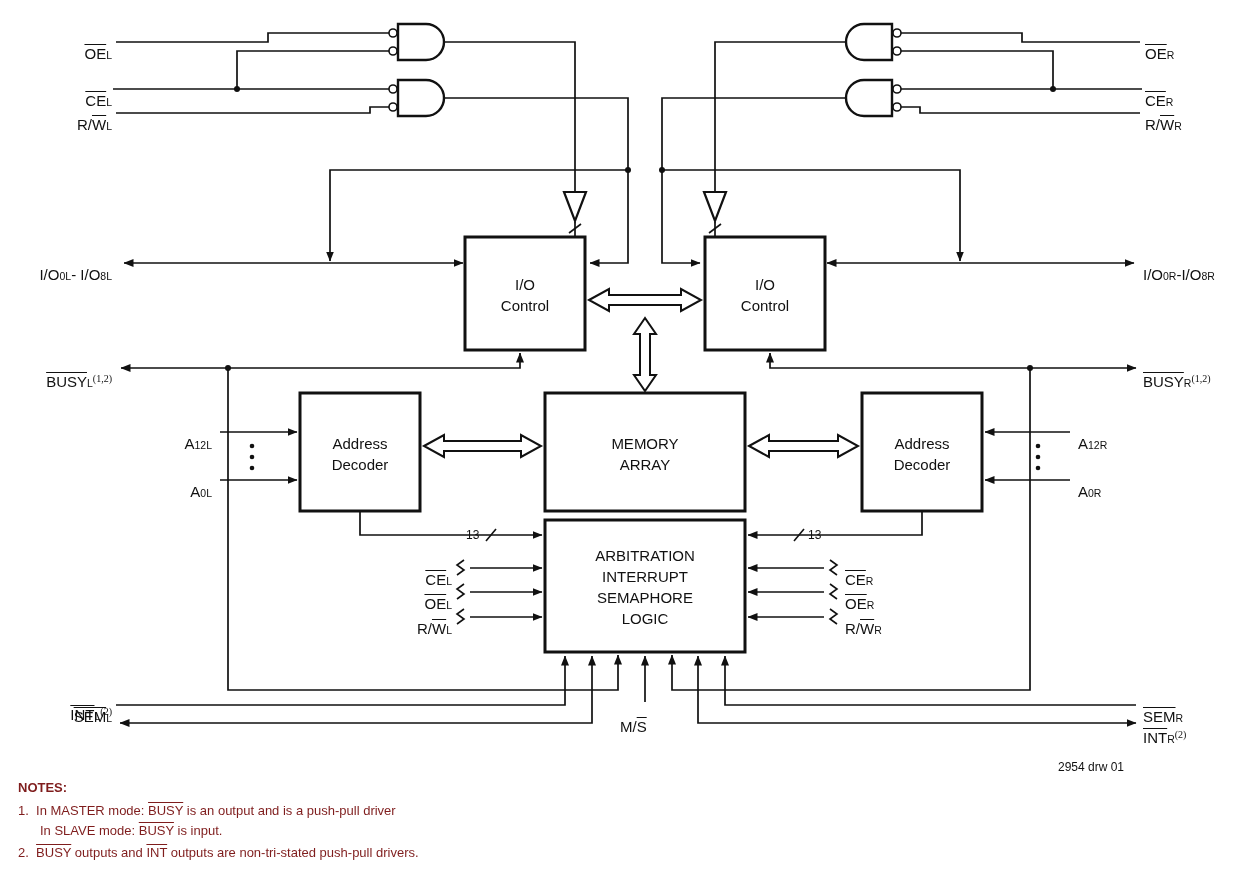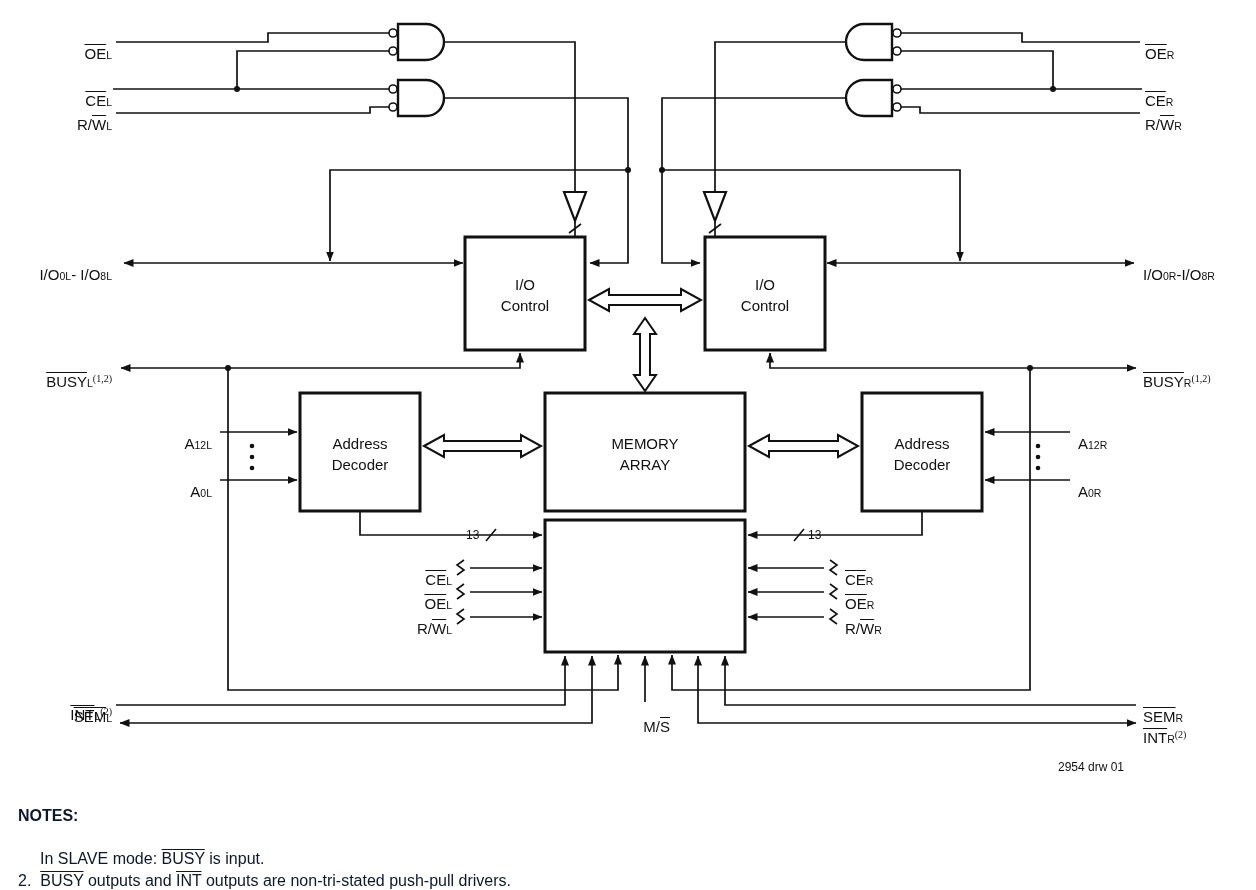--- a/index.html
+++ b/index.html
@@ -15,21 +15,21 @@
   }
   .lbl-r { text-align:right; }
   .ov  { text-decoration:overline; }
   .sub { font-size:10.5px; }
   .sup { font-size:10px; vertical-align:5px;font-family:Liberation Serif, serif; }
   .small { font-size:12px; line-height:14px; }
   .blocktitle {
     position:absolute; text-align:center; font-size:15px; line-height:21px; color:#111;
   }
   .blocktitle.four { line-height:21px; }
-  .note { position:absolute; font-size:16px; line-height:17px; white-space:pre; color:#0f172a;margin-top:28px; }
+  .note { position:absolute; font-size:13px; line-height:17px; white-space:pre; color:#7f1d1d; }
   .bold { font-weight:bold; }
 </style>
 </head>
 <body>
 
 <div id="stage">
 
   <svg id="wires" width="1256" height="890" viewBox="0 0 1256 890">
     <defs>
       <marker id="arr" viewBox="0 0 10 8" refX="9.5" refY="4" markerWidth="10" markerHeight="8" orient="auto-start-reverse" markerUnits="userSpaceOnUse">
@@ -176,21 +176,21 @@
   <div class="lbl" style="left:1143px;top:695px"><span class="ov">SEM</span><span class="sub">R</span></div>
   <div class="lbl" style="left:1143px;top:713px"><span class="ov">INT</span><span class="sub">R</span><span class="sup">(2)</span></div>
 
   <div class="lbl lbl-r" style="right:804px;top:558px"><span class="ov">CE</span><span class="sub">L</span></div>
   <div class="lbl lbl-r" style="right:804px;top:582px"><span class="ov">OE</span><span class="sub">L</span></div>
   <div class="lbl lbl-r" style="right:804px;top:607px"><span>R/</span><span class="ov">W</span><span class="sub">L</span></div>
   <div class="lbl" style="left:845px;top:558px"><span class="ov">CE</span><span class="sub">R</span></div>
   <div class="lbl" style="left:845px;top:582px"><span class="ov">OE</span><span class="sub">R</span></div>
   <div class="lbl" style="left:845px;top:607px"><span>R/</span><span class="ov">W</span><span class="sub">R</span></div>
 
-  <div class="lbl" style="left:620px;top:705px;width:50px;text-align:right"><span>M/</span><span class="ov">S</span></div>
+  <div class="lbl" style="left:620px;top:705px;width:50px;text-align:left"><span>M/</span><span class="ov">S</span></div>
   <div class="lbl small" style="left:466px;top:516px"><span>13</span></div>
   <div class="lbl small" style="left:808px;top:516px"><span>13</span></div>
   <div class="lbl small" style="left:1058px;top:748px">2954 drw 01</div>
 
   <div class="blocktitle" style="left:465px;top:274px;width:120px">
     <div>I/O</div>
     <div>Control</div>
   </div>
   <div class="blocktitle" style="left:705px;top:274px;width:120px">
     <div>I/O</div>
@@ -201,18 +201,25 @@
     <div>Decoder</div>
   </div>
   <div class="blocktitle" style="left:545px;top:433px;width:200px">
     <div>MEMORY</div>
     <div>ARRAY</div>
   </div>
   <div class="blocktitle" style="left:862px;top:433px;width:120px">
     <div>Address</div>
     <div>Decoder</div>
   </div>
+  <div class="blocktitle four" style="left:545px;top:545px;width:200px">
+    <div>ARBITRATION</div>
+    <div>INTERRUPT</div>
+    <div>SEMAPHORE</div>
+    <div>LOGIC</div>
+  </div>
 
   <div class="note bold" style="left:18px;top:779px">NOTES:</div>
+  <div class="note" style="left:18px;top:802px"><span>1.  In MASTER mode: </span><span class="ov">BUSY</span><span> is an output and is a push-pull driver</span></div>
   <div class="note" style="left:40px;top:822px"><span>In SLAVE mode: </span><span class="ov">BUSY</span><span> is input.</span></div>
   <div class="note" style="left:18px;top:844px"><span>2.  </span><span class="ov">BUSY</span><span> outputs and </span><span class="ov">INT</span><span> outputs are non-tri-stated push-pull drivers.</span></div>
 
 </div>
 
 </body></html>

